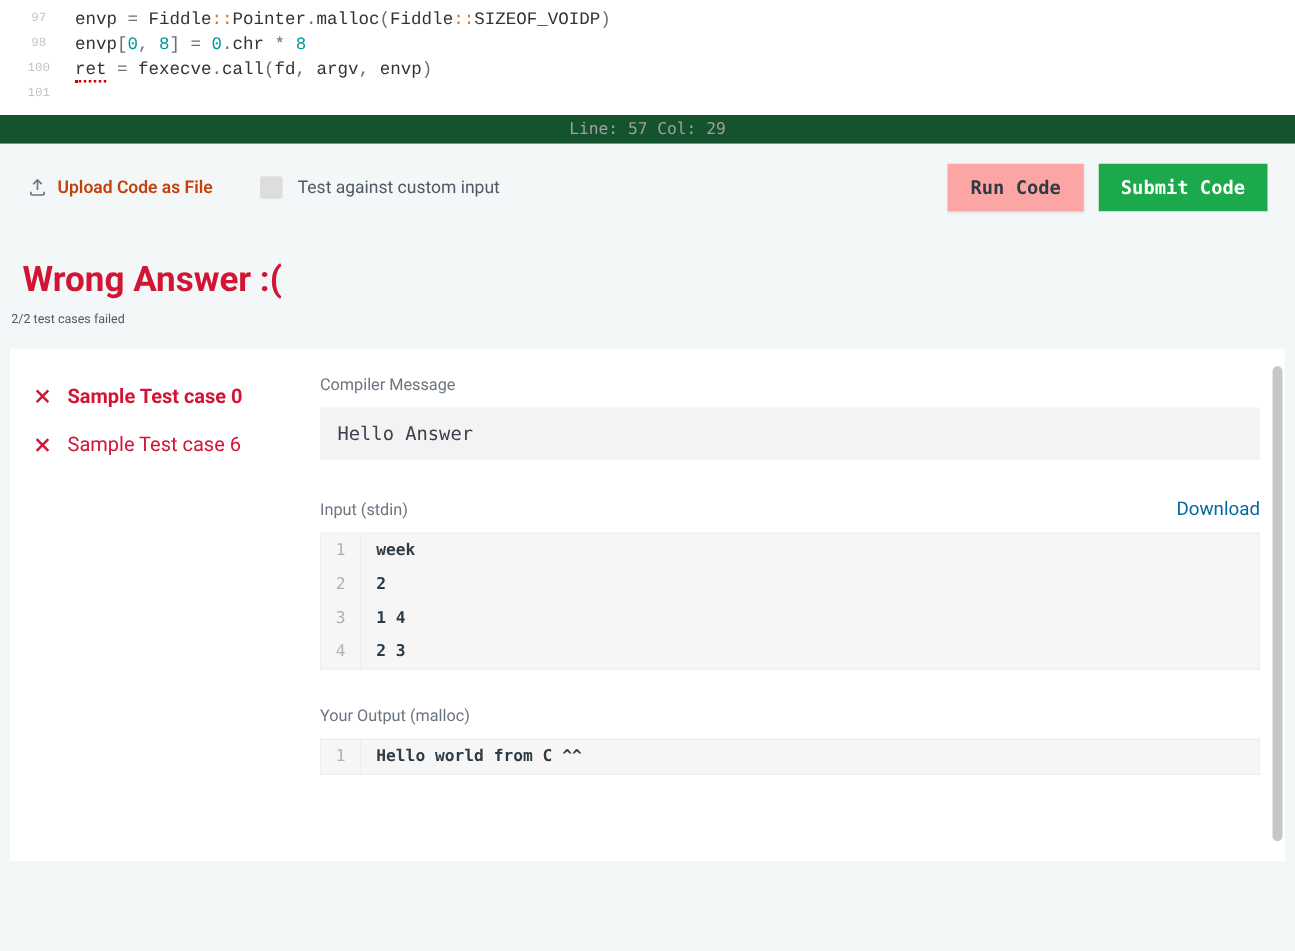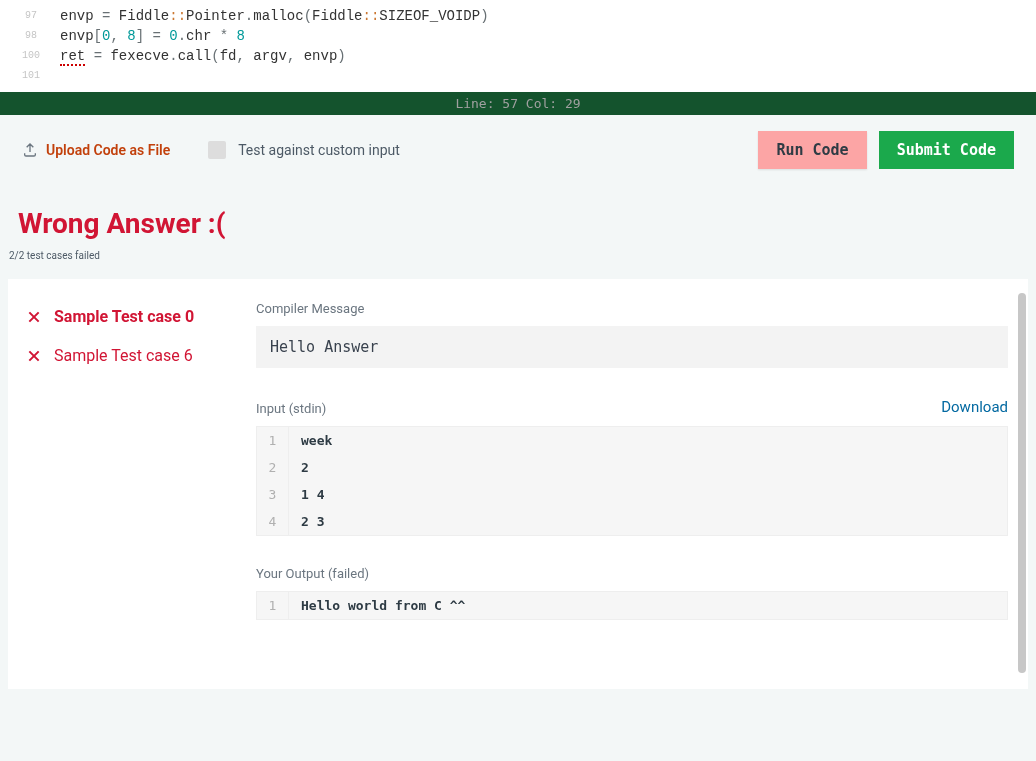--- a/index.html
+++ b/index.html
@@ -122,21 +122,21 @@
         <div class="io-row">
           <div class="io-ln">3</div>
           <div class="io-txt">1 4</div>
         </div>
         <div class="io-row">
           <div class="io-ln">4</div>
           <div class="io-txt">2 3</div>
         </div>
       </div>
 
-    <div class="section-label">Your Output (failed)</div>
+    <div class="section-label">Your Output (malloc)</div>
     <div class="io-box" style="margin-bottom:0" id="output-box">
         <div class="io-row">
           <div class="io-ln">1</div>
           <div class="io-txt">Hello world from C ^^</div>
         </div>
       </div>
   </div>
   <div class="scroll-ind"></div>
 </div>
 

